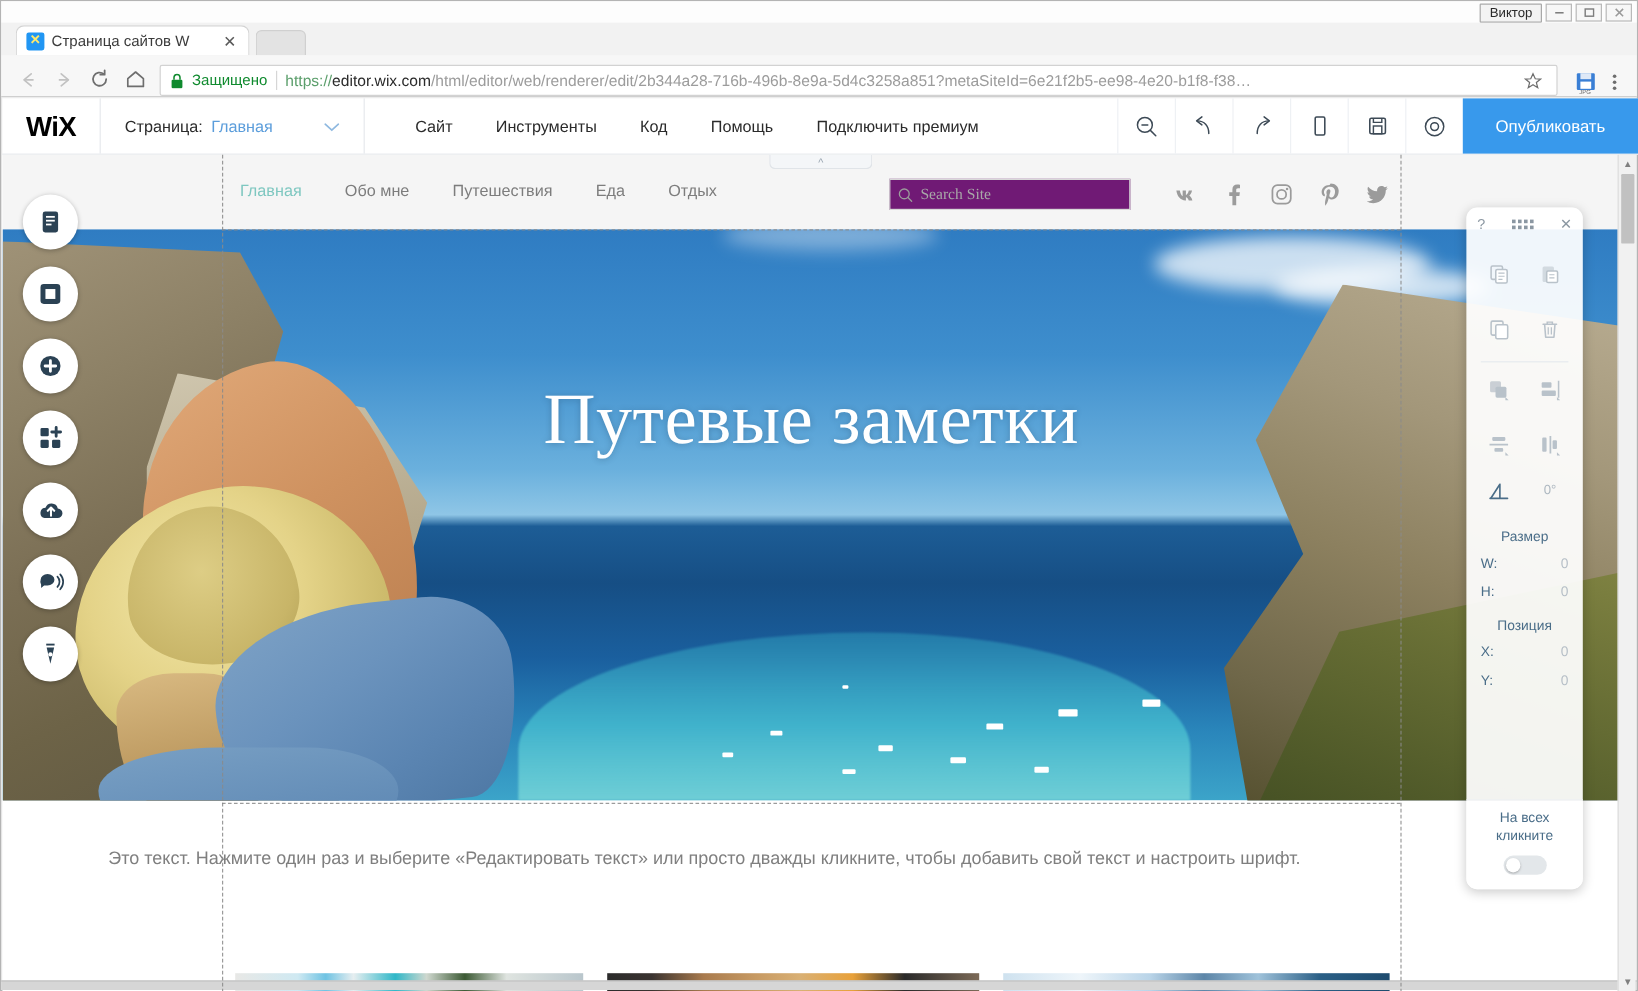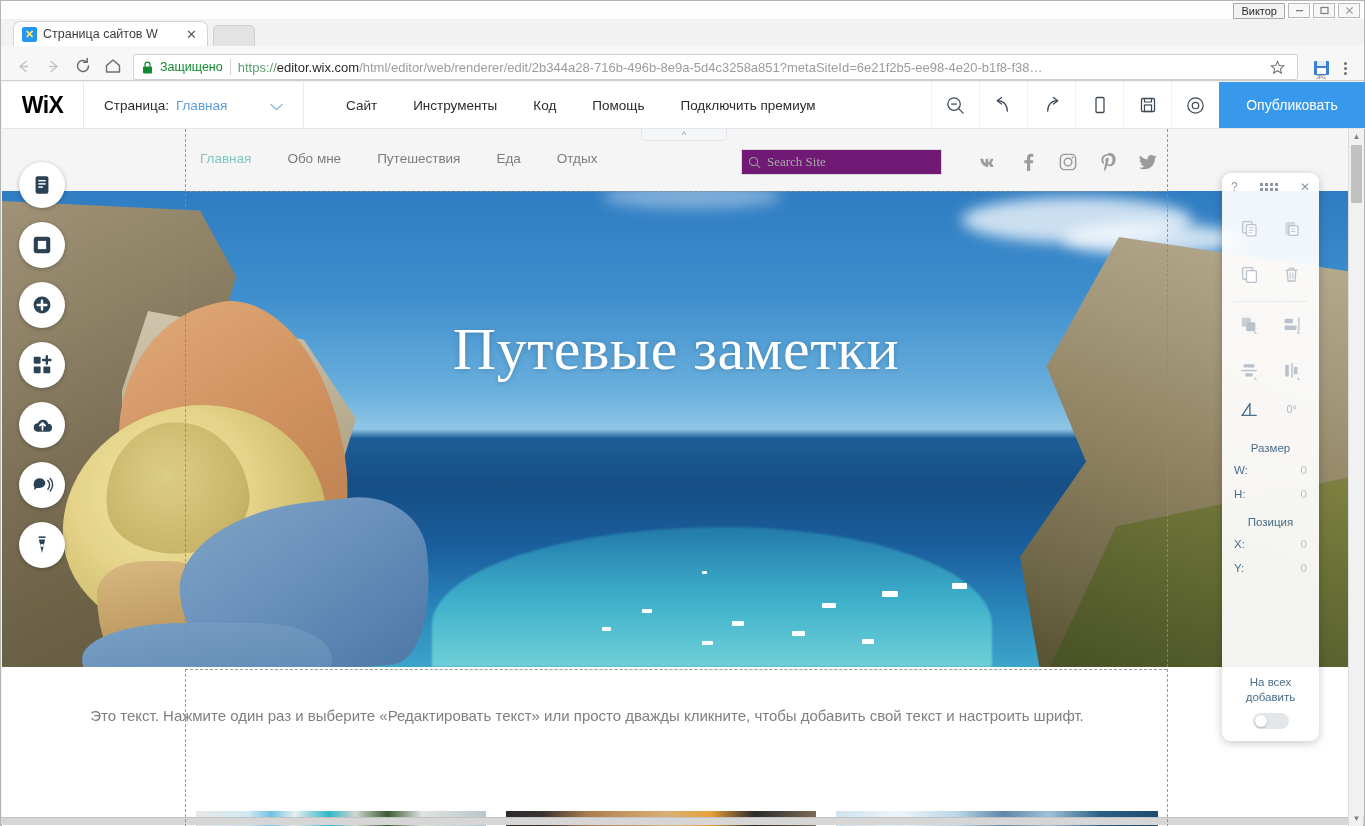--- a/index.html
+++ b/index.html
@@ -758,21 +758,21 @@
       <span>X:</span>
       <span class="val">0</span>
     </div>
     <div class="p-field">
       <span>Y:</span>
       <span class="val">0</span>
     </div>
 
     <div class="p-foot">
       <div class="p-foot-lbl">На всех</div>
-      <div class="p-foot-lbl">добавить</div>
+      <div class="p-foot-lbl">кликните</div>
       <div class="toggle">
             <i></i>
           </div>
     </div>
   </div>
 
   <div class="scrollbar">
     <div class="sb-arrow up">▲</div>
     <div class="sb-thumb"></div>
     <div class="sb-arrow down">▼</div>

